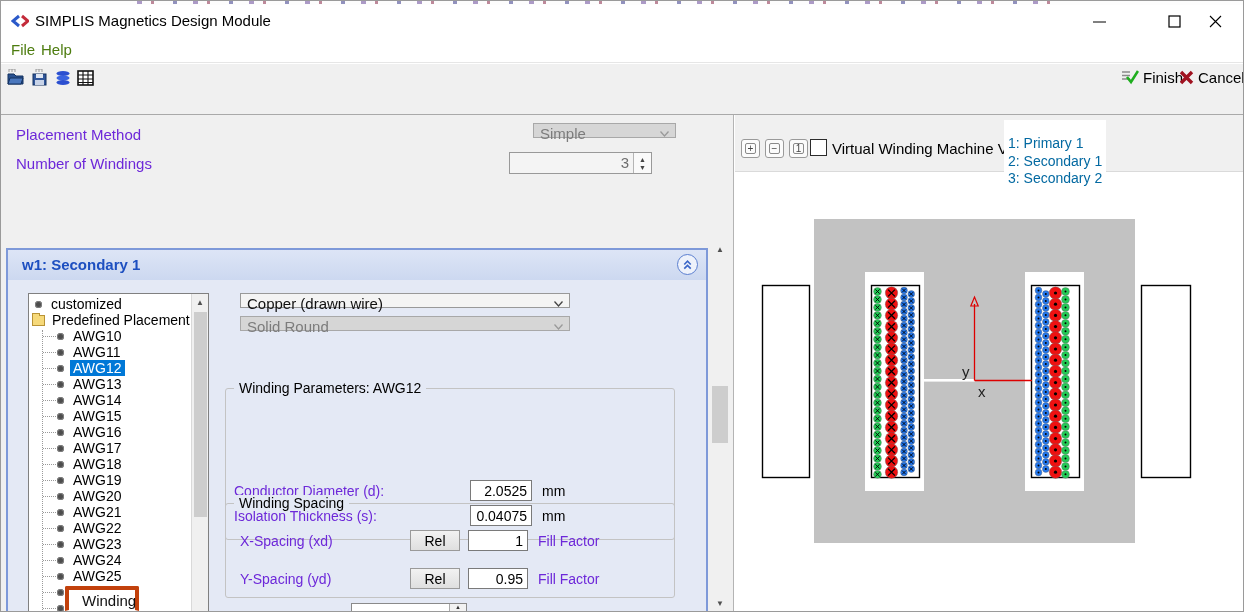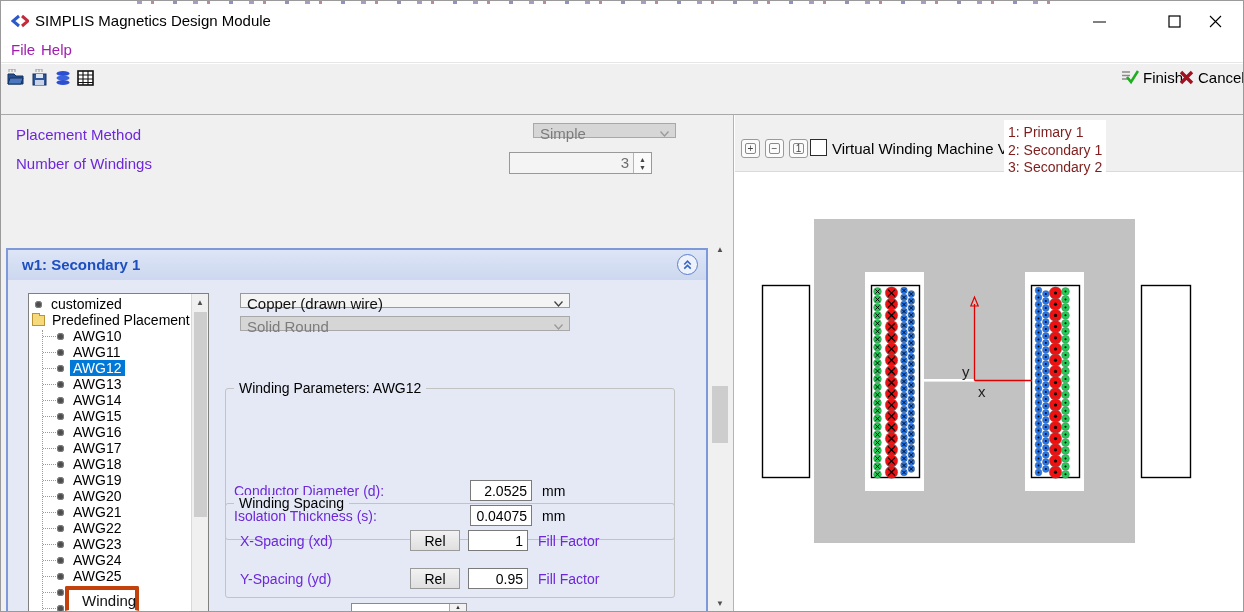--- a/index.html
+++ b/index.html
@@ -15,21 +15,21 @@
   .top-artifact .noise{position:absolute;top:0;left:120px;right:180px;height:3px;opacity:.55;
     background:repeating-linear-gradient(90deg,transparent 0 16px,#6a4a9a 16px 21px,transparent 21px 30px,#8a2a4a 30px 33px,transparent 33px 52px,#3a3a8a 52px 56px);}
   
   .titlebar{position:absolute;top:4px;left:0;width:100%;height:32px;background:#ffffff;}
   .app-icon{position:absolute;left:10px;top:9px;width:18px;height:14px;}
   .title-text{position:absolute;left:34px;top:0;height:32px;line-height:32px;font-size:15px;color:#000;}
   .winbtn{position:absolute;top:2px;width:36px;height:28px;display:flex;align-items:center;justify-content:center;}
   .winbtn svg{display:block;}
   
   .menubar{position:absolute;top:36px;left:0;width:100%;height:26px;background:#fff;border-bottom:1px solid #e6e6e6;}
-  .menu-item{position:absolute;top:0;height:26px;line-height:26px;font-size:15px;padding:0 6px;color:#a21caf;}
+  .menu-item{position:absolute;top:0;height:26px;line-height:26px;font-size:15px;padding:0 6px;color:#4d7c0f;}
   
   .toolbar{position:absolute;top:63px;left:0;width:100%;height:26px;background:#f0f0f0;}
   .tool-ico{position:absolute;top:4px;width:20px;height:19px;display:flex;align-items:center;justify-content:center;}
   .tb-right{position:absolute;top:0;height:26px;display:flex;align-items:center;gap:4px;font-size:15px;color:#000;}
   
   .tabbar{position:absolute;top:89px;left:0;width:100%;height:25px;background:#f0f0f0;}
   .tabline{position:absolute;top:113px;left:0;width:100%;height:1px;background:#a9a9a9;}
   .tab{position:absolute;bottom:0;height:22px;border:4px solid #c2410c;background:#ececec;
        display:flex;align-items:center;gap:5px;padding:0 8px;font-size:15px;border-radius:2px 2px 0 0;}
   .tab.active{height:25px;background:#ffffff;border-bottom:1px solid #ffffff;z-index:5;}
@@ -75,21 +75,21 @@
   .pane-scroll{position:absolute;left:708px;top:238px;width:22px;height:374px;background:#f0f0f0;}
   .pane-scroll .scroll-thumb{left:3px;width:16px;}
   
   .right-pane{position:absolute;top:114px;left:734px;width:510px;height:498px;background:#ffffff;}
   .view-toolbar{position:absolute;top:0;left:0;width:100%;height:57px;background:#f0f0f0;border-bottom:1px solid #dadada;}
   .mini-btn{position:absolute;top:24px;width:19px;height:19px;border:1px solid #9a9a9a;border-radius:3px;background:#fbfbfb;
             display:flex;align-items:center;justify-content:center;font-size:12px;color:#444;}
   .mini-btn .inner{border:1px solid #8a8a8a;border-radius:2px;width:11px;height:11px;line-height:9px;font-size:10px;text-align:center;}
   .chk{position:absolute;left:75px;top:24px;width:17px;height:17px;border:1px solid #2b2b2b;background:#fff;}
   .chk-label{position:absolute;left:97px;top:25px;font-size:15px;color:#000;white-space:nowrap;}
-  .legend{position:absolute;left:269px;top:5px;background:#fff;padding:4px 4px;font-size:14px;line-height:17.5px;color:#7f1d1d;white-space:nowrap;}
+  .legend{position:absolute;left:269px;top:5px;background:#fff;padding:15px 4px;font-size:14px;line-height:17.5px;color:#0369a1;white-space:nowrap;}
   .draw-area{position:absolute;top:57px;left:0;width:510px;height:441px;}
 </style>
 </head>
 <body>
 
 <div class="window">
   <div class="top-artifact">
       <div class="noise"></div>
     </div>
 

